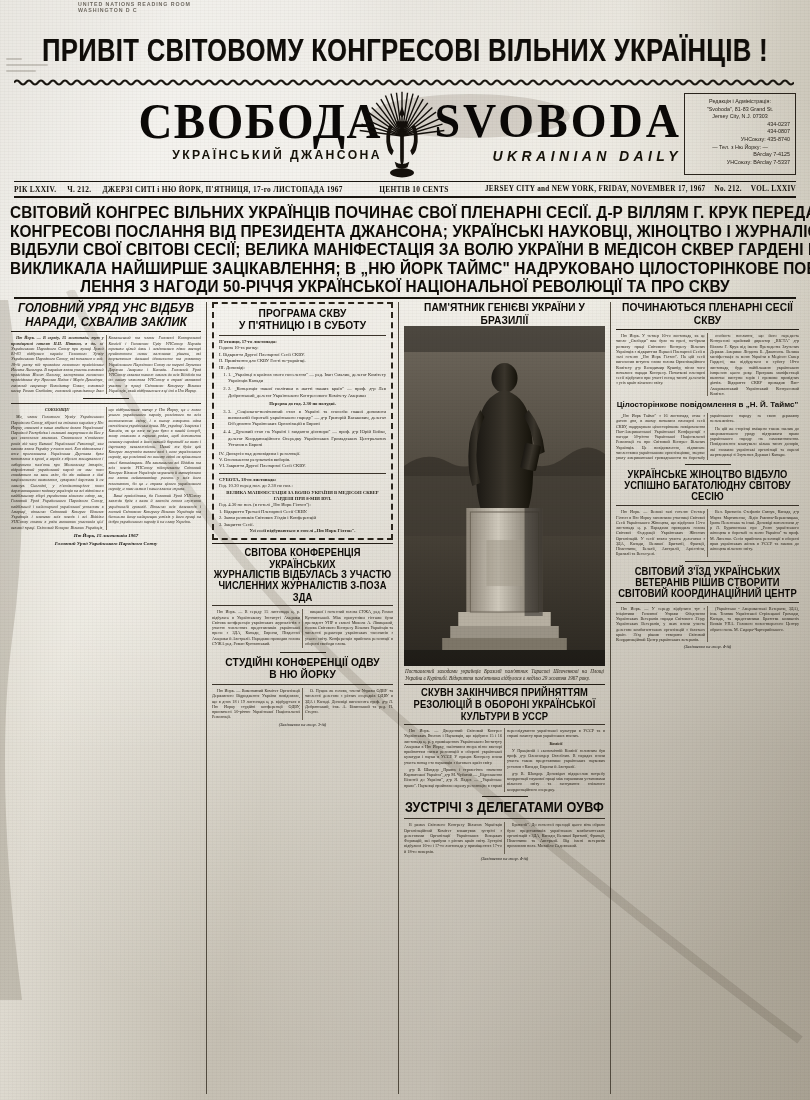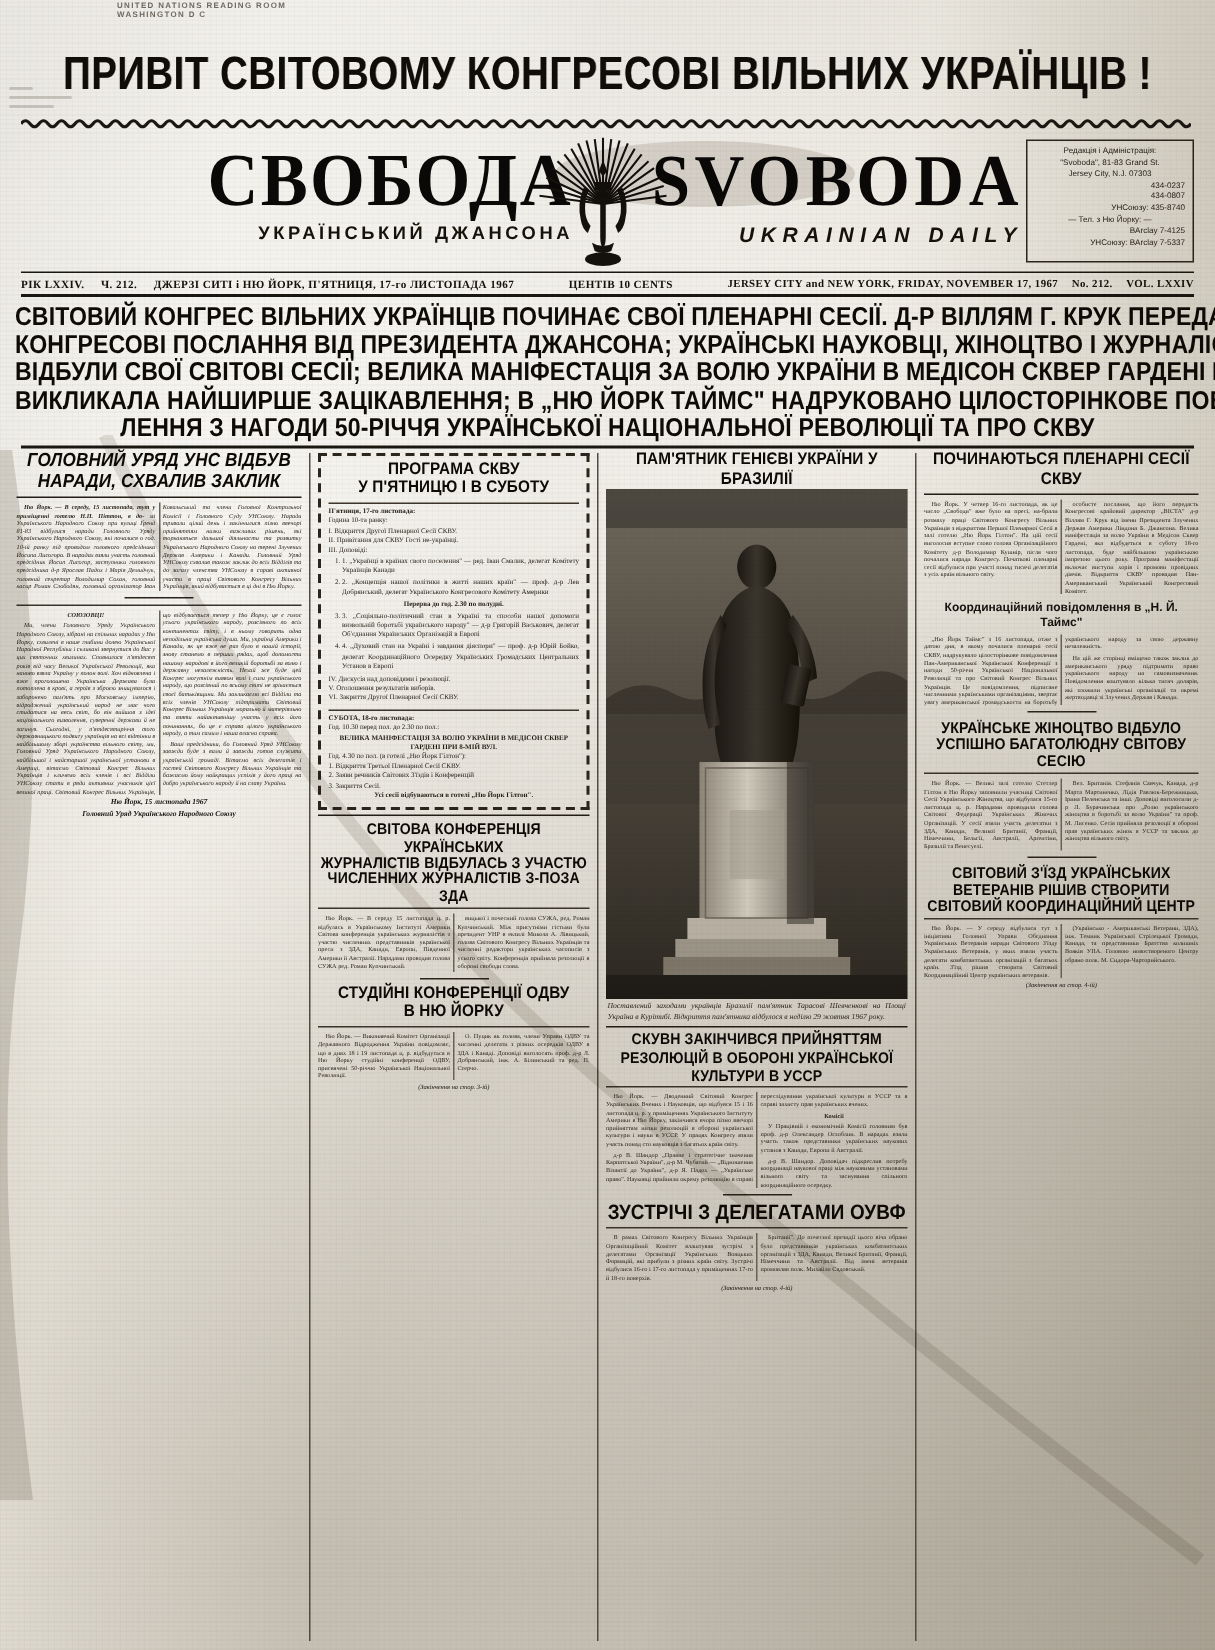--- a/index.html
+++ b/index.html
@@ -449,21 +449,21 @@
       <span class="contd">(Закінчення на стор. 4-ій)</span>
     </div>
 
     <div class="col c4">
       <div class="hl h2">ПОЧИНАЮТЬСЯ ПЛЕНАРНІ СЕСІЇ СКВУ</div>
       <div class="hrule"></div>
       <div class="txt txt2">
         <p>Ню Йорк. У четвер 16-го листопада, як це число „Свободи" вже було на пресі, на-брали розмаху праці Світового Конгресу Вільних Українців з відкриттям Першої Пленарної Сесії в залі готелю „Ню Йорк Гілтон". На цій сесії виголосив вступне слово голова Організаційного Комітету д-р Володимир Кушнір, після чого почалися наради Конгресу. Початкові пленарні сесії відбулися при участі понад тисячі делегатів з усіх країн вільного світу.</p>
         <p>особисте послання, що його передасть Конгресові крайовий директор „ВІСТА" д-р Віллям Г. Крук від імени Президента Злучених Держав Америки Ліндона Б. Джансона. Велика маніфестація за волю України в Медісон Сквер Гардені, яка відбудеться в суботу 18-го листопада, буде найбільшою українською імпрезою цього року. Програма маніфестації включає виступи хорів і промови провідних діячів. Відкриття СКВУ провадив Пан-Американський Український Конгресовий Комітет.</p>
       </div>
-      <div class="subhl">Координаційний повідомлення в „Н. Й. Таймс"</div>
+      <div class="subhl">Цілосторінкове повідомлення в „Н. Й. Таймс"</div>
       <div class="txt txt2">
         <p>„Ню Йорк Таймс" з 16 листопада, отже з датою дня, в якому почалися пленарні сесії СКВУ, надрукувало цілосторінкове повідомлення Пан-Американської Української Конференції з нагоди 50-річчя Української Національної Революції та про Світовий Конгрес Вільних Українців. Це повідомлення, підписане численними українськими організаціями, звертає увагу американської громадськости на боротьбу українського народу за свою державну незалежність.</p>
         <p>На цій же сторінці вміщено також заклик до американського уряду підтримати право українського народу на самовизначення. Повідомлення коштувало кілька тисяч долярів, які зложили українські організації та окремі жертводавці зі Злучених Держав і Канади.</p>
       </div>
       <div class="hrule short"></div>
       <div class="hl h3">УКРАЇНСЬКЕ ЖІНОЦТВО ВІДБУЛО</div>
       <div class="hl h3">УСПІШНО БАГАТОЛЮДНУ СВІТОВУ</div>
       <div class="hl h3">СЕСІЮ</div>
       <div class="hrule thin"></div>
       <div class="txt txt2">

